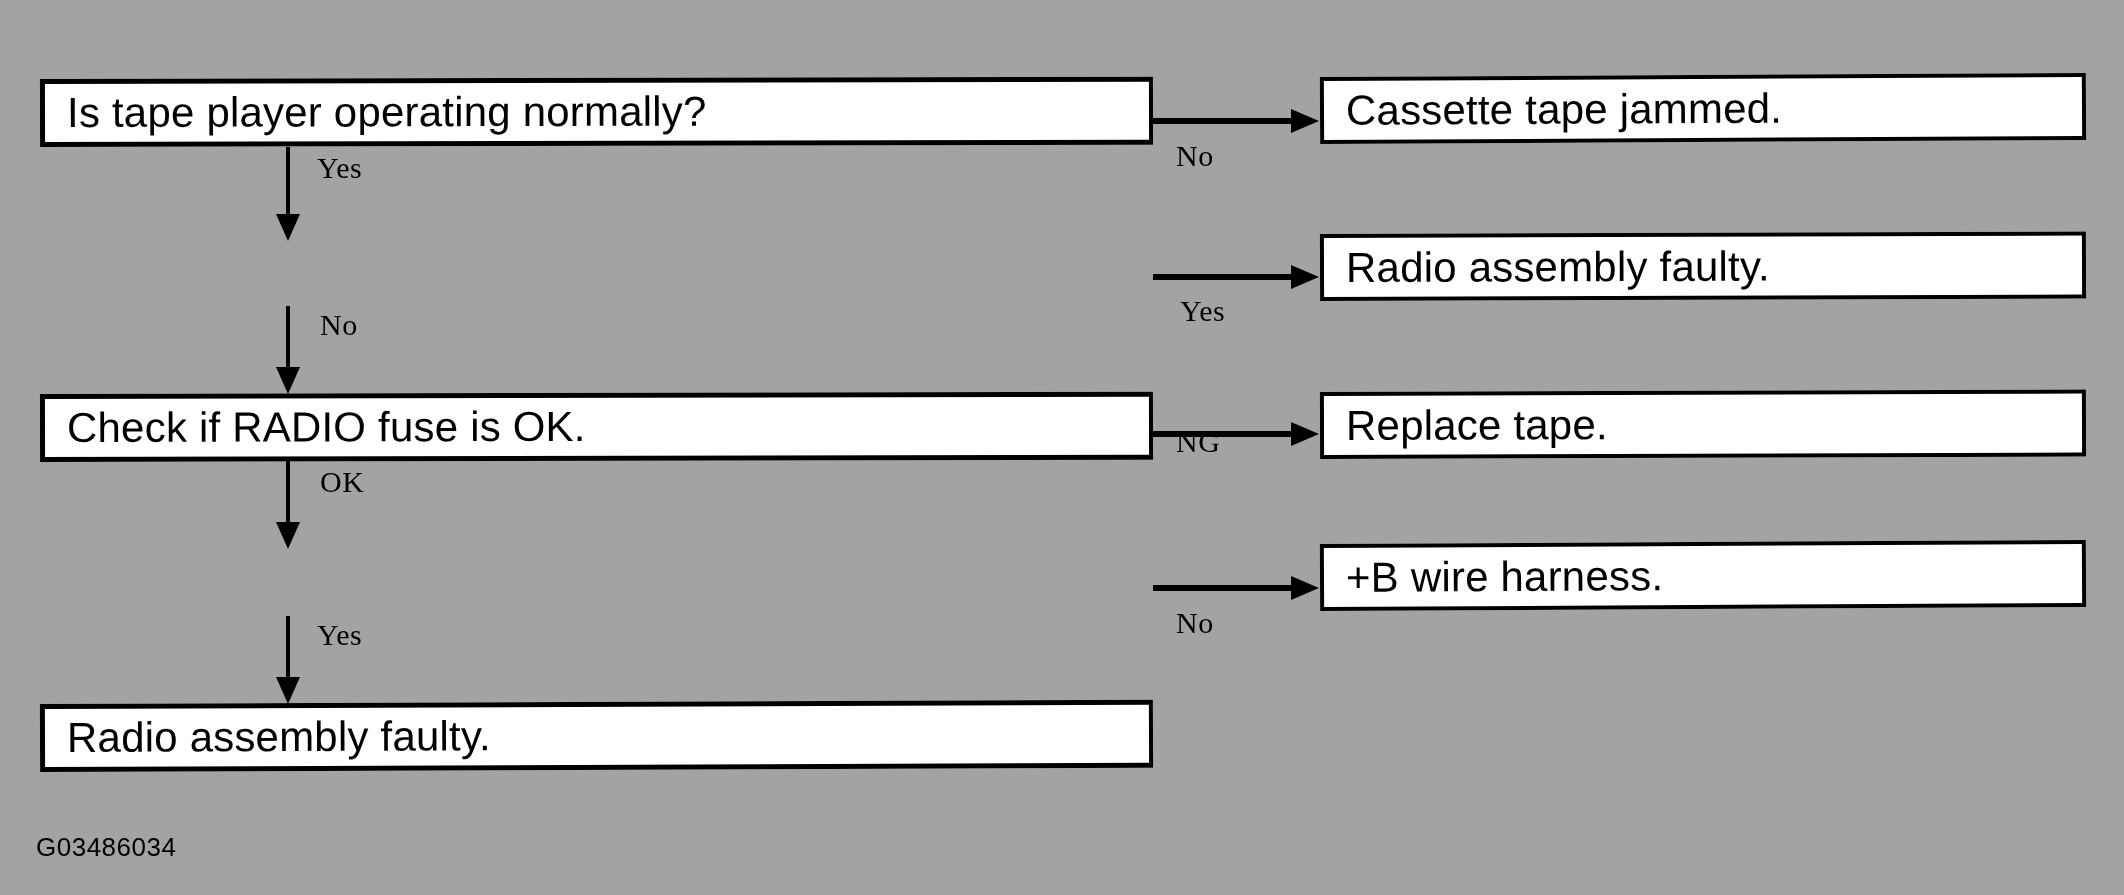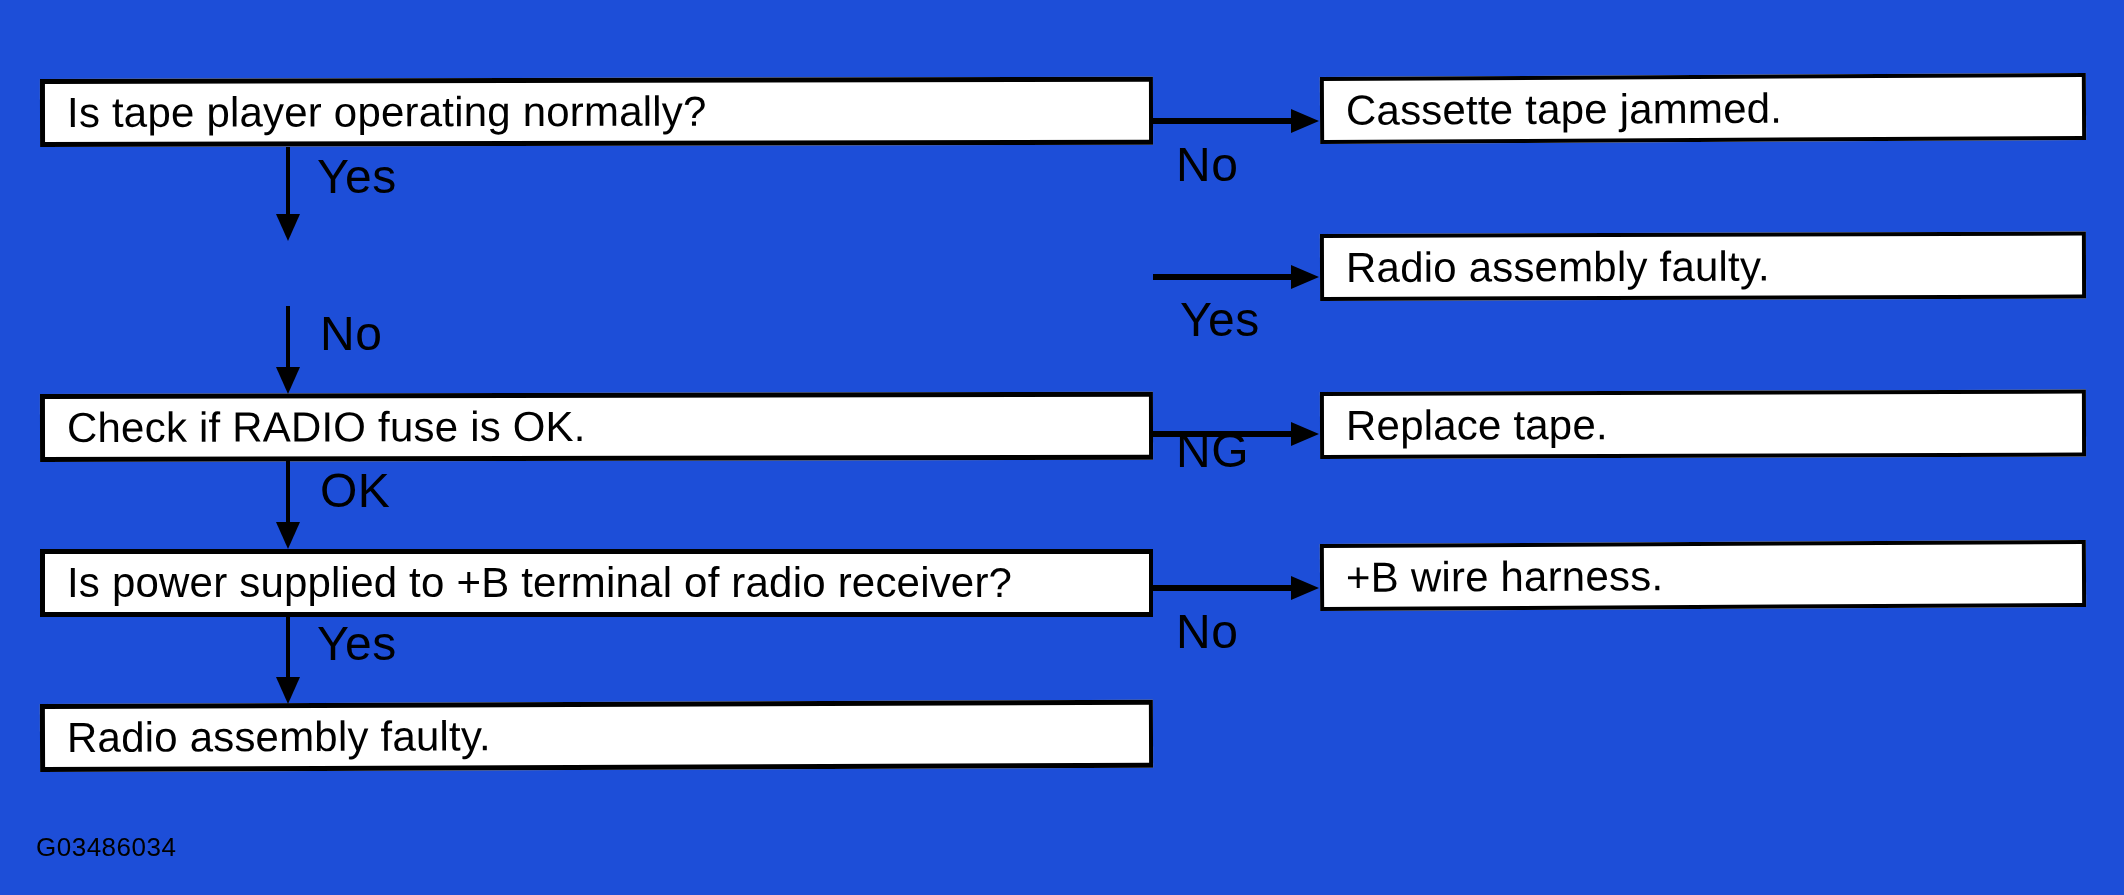--- a/index.html
+++ b/index.html
@@ -12,21 +12,21 @@
     height: 895px;
     position: relative;
     overflow: hidden;
     font-family: "Liberation Sans", sans-serif;
     color: #000000;
     -webkit-font-smoothing: none;
   }
   .sheet {
     position: absolute;
     inset: 0;
-    background: #1d4ed8;
+    background: #a3a3a3;
   }
   
   .box {
     position: absolute;
     box-sizing: border-box;
     background: #ffffff;
     border: 4px solid #000000;
     display: flex;
     align-items: center;
     font-size: 42px;
@@ -82,24 +82,25 @@
     left: 1291px;
     width: 0;
     height: 0;
     border-top: 12px solid transparent;
     border-bottom: 12px solid transparent;
     border-left: 28px solid #000000;
   }
   
   .albl {
     position: absolute;
-    font-size: 48px;
+    font-size: 30px;
     line-height: 1;
     letter-spacing: 0.5px;
     white-space: nowrap;
+    font-family: Liberation Serif, serif;
   }
   
   .figid {
     position: absolute;
     left: 36px;
     top: 795px;
     font-size: 26px;
     letter-spacing: 0.5px;
     margin-top: 37px;
   }
@@ -107,23 +108,20 @@
 </head>
 <body>
 
 <div class="sheet">
 
   <div class="box qbox q-skew1" style="top:79px">
     <span>Is tape player operating normally?</span>
   </div>
   <div class="box qbox q-skew1" style="top:394px">
     <span>Check if RADIO fuse is OK.</span>
-  </div>
-  <div class="box qbox" style="top:549px">
-    <span>Is power supplied to +B terminal of radio receiver?</span>
   </div>
   <div class="box qbox q-skew2" style="top:704px">
     <span>Radio assembly faulty.</span>
   </div>
 
   <div class="box rbox r-skew1" style="top:77px">
     <span>Cassette tape jammed.</span>
   </div>
   <div class="box rbox r-skew2" style="top:234px">
     <span>Radio assembly faulty.</span>

